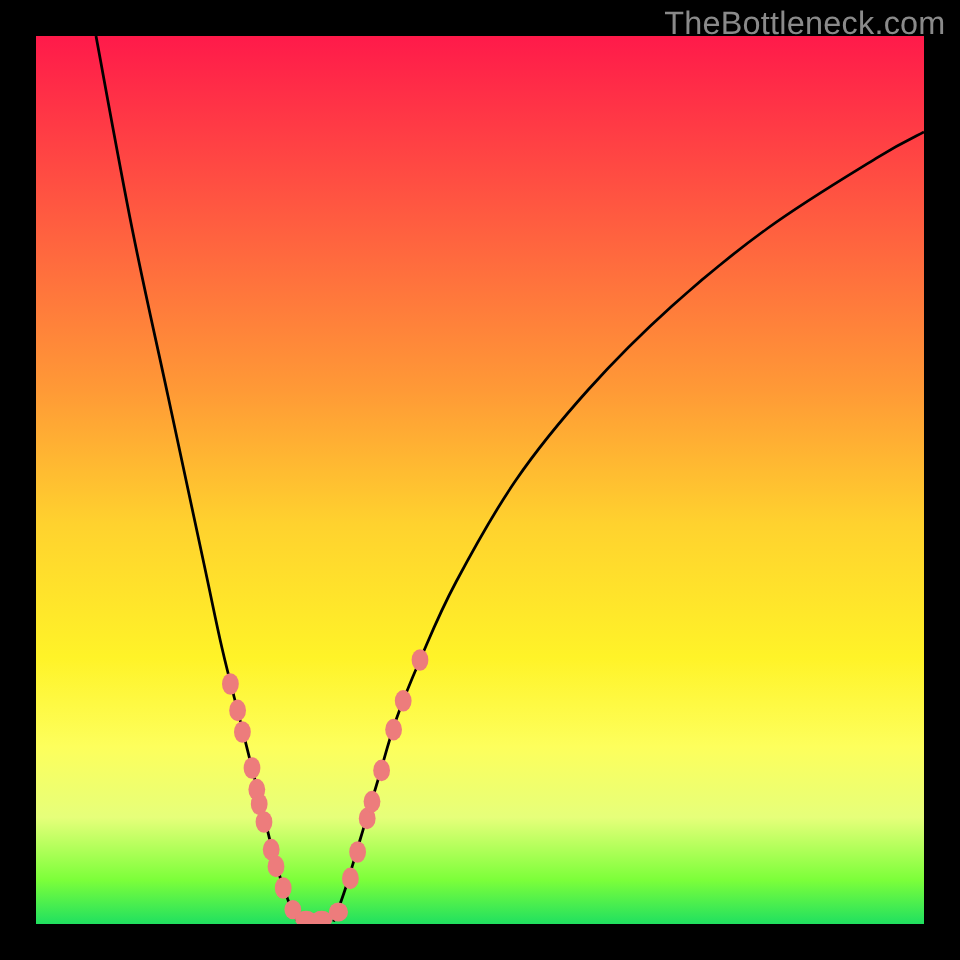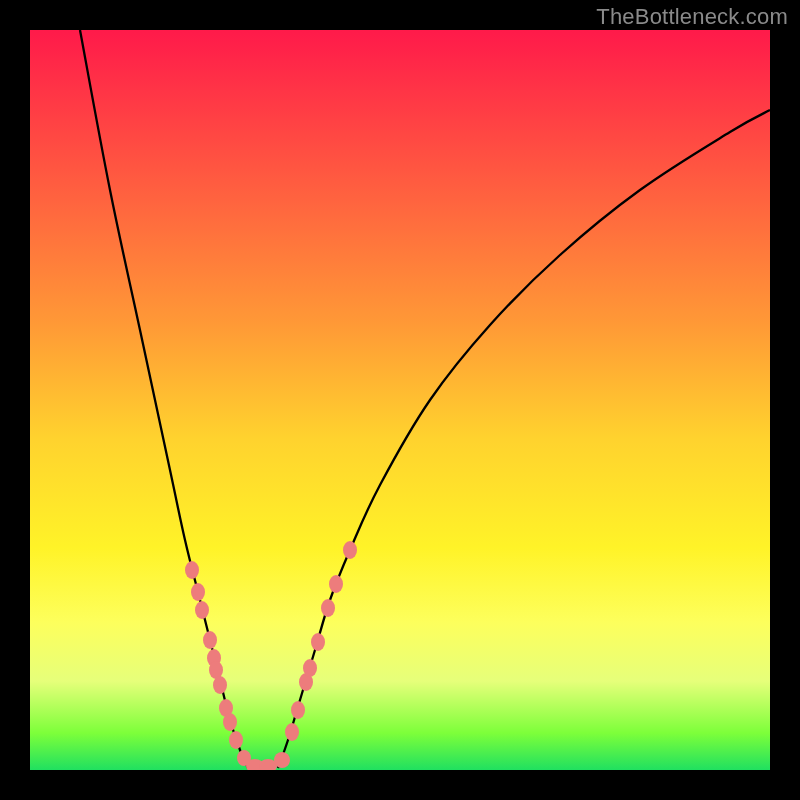--- a/index.html
+++ b/index.html
@@ -27,21 +27,21 @@
       #fdff5c 80%,
       #e6ff7a 88%,
       #7dff3a 95%,
       #20e060 100%);
   }
   .watermark {
     position: absolute;
     top: 4px;
     right: 12px;
     color: #8a8a8a;
-    font-size: 22px;
+    font-size: 27px;
     font-weight: 500;
     letter-spacing: 0.2px;
     user-select: none;
     text-align: center;
   }
   svg {
     position: absolute;
     left: 0;
     top: 0;
   }

